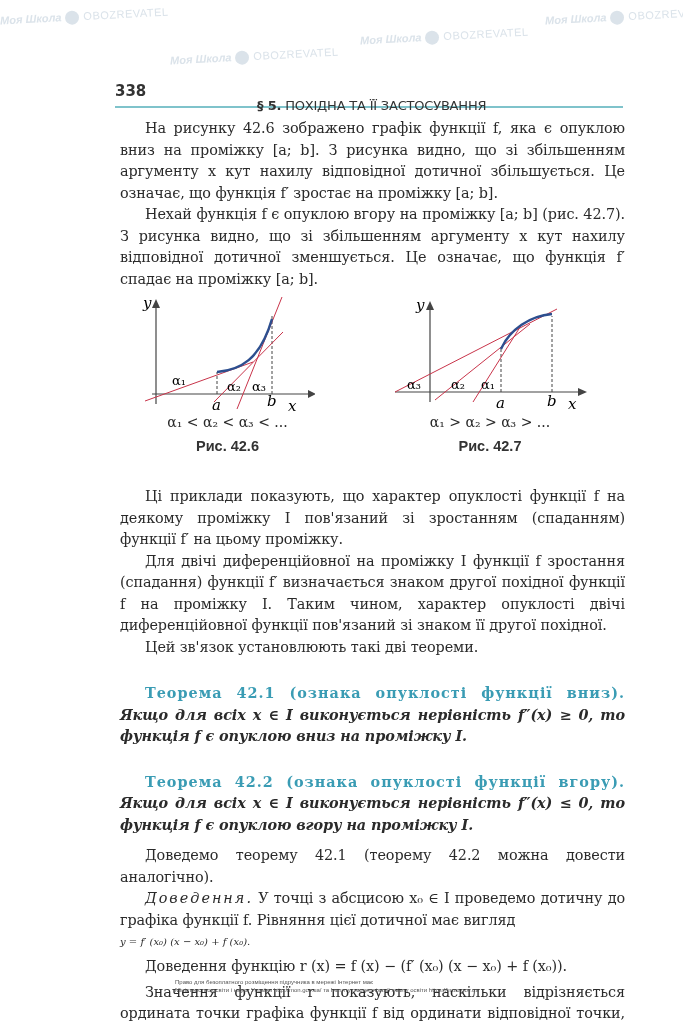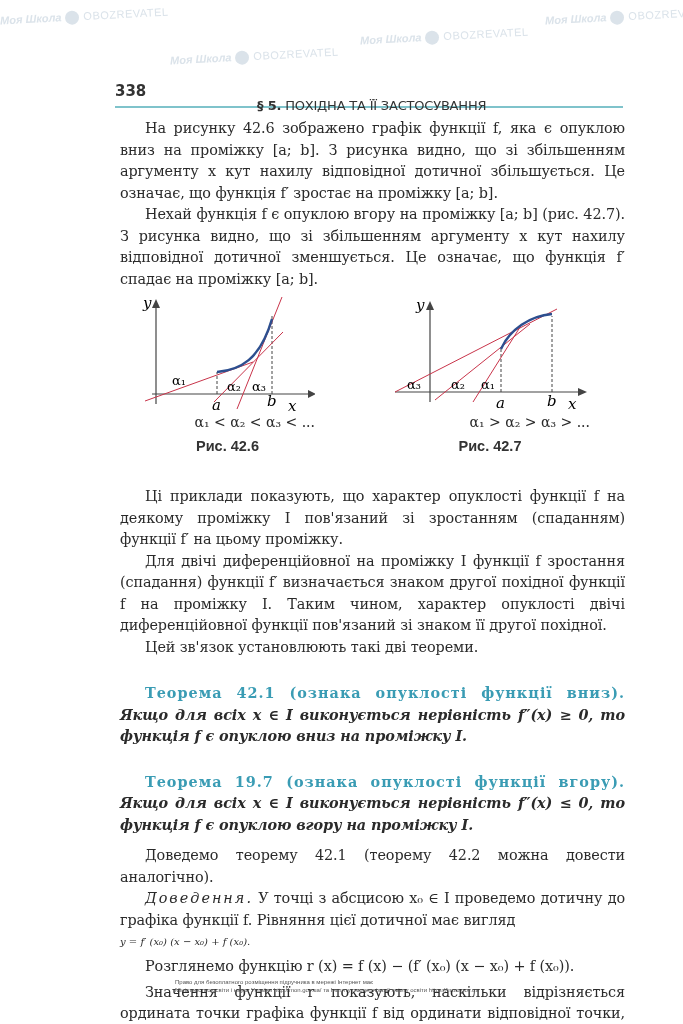--- a/index.html
+++ b/index.html
@@ -34,21 +34,21 @@
 
     .content { position: absolute; left: 120px; top: 118px; width: 505px; }
     p {
       margin: 0; font-size: 14.4px; line-height: 21.5px; text-align: justify;
       text-indent: 25px; letter-spacing: -0.1px;
     }
     .it { font-style: italic; margin-top: 28px; }
     .figs { position: relative; height: 186px; margin: 4px 0 6px 0; }
     .fig { position: absolute; top: 0; }
     .fig svg { display: block; }
-    .fig-ineq { font-size: 14px; text-align: right; font-family: "DejaVu Serif", serif; }
+    .fig-ineq { font-size: 14px; text-align: center; font-family: "DejaVu Serif", serif; }
     .fig-caption {
       font-family: "Liberation Sans", sans-serif; font-weight: bold; font-size: 14.5px;
       text-align: center; margin-top: 8px; color: #333;
     }
     .theorem { margin-top: 24px; }
     .theorem p { font-style: italic; font-weight: bold; }
     .th-head { color: #3a9cb4; font-style: normal; font-weight: bold; letter-spacing: 1px; }
     .formula { text-align: left; font-size: 10px; line-height: 21px; font-style: italic; }
     .footer {
       position: absolute; left: 175px; top: 978px; font-family: "Liberation Sans", sans-serif;
@@ -124,27 +124,27 @@
   </div>
 
   <p>Ці приклади показують, що характер опуклості функції f на деякому проміжку I пов'язаний зі зростанням (спаданням) функції f′ на цьому проміжку.</p>
   <p>Для двічі диференційовної на проміжку I функції f зростання (спадання) функції f′ визначається знаком другої похідної функції f на проміжку I. Таким чином, характер опуклості двічі диференційовної функції пов'язаний зі знаком її другої похідної.</p>
   <p>Цей зв'язок установлюють такі дві теореми.</p>
 
   <div class="theorem">
     <p><span class="th-head">Теорема 42.1 (ознака опуклості функції вниз).</span><span> Якщо для всіх x ∈ I виконується нерівність f″(x) ≥ 0, то функція f є опуклою вниз на проміжку I.</span></p>
   </div>
   <div class="theorem">
-    <p><span class="th-head">Теорема 19.7 (ознака опуклості функції вгору).</span><span> Якщо для всіх x ∈ I виконується нерівність f″(x) ≤ 0, то функція f є опуклою вгору на проміжку I.</span></p>
+    <p><span class="th-head">Теорема 42.2 (ознака опуклості функції вгору).</span><span> Якщо для всіх x ∈ I виконується нерівність f″(x) ≤ 0, то функція f є опуклою вгору на проміжку I.</span></p>
   </div>
 
   <div style="height:10px"></div>
   <p>Доведемо теорему 42.1 (теорему 42.2 можна довести аналогічно).</p>
   <p><span class="it" style="letter-spacing:2px;">Доведення.</span><span> У точці з абсцисою x₀ ∈ I проведемо дотичну до графіка функції f. Рівняння цієї дотичної має вигляд</span></p>
   <div class="formula">y = f′ (x₀) (x − x₀) + f (x₀).</div>
-  <p style="margin-top:4px;">Розглянемо функцію r (x) = f (x) − (f′ (x₀) (x − x₀) + f (x₀)).</p>
+  <p style="margin-top:4px;">Доведення функцію r (x) = f (x) − (f′ (x₀) (x − x₀) + f (x₀)).</p>
   <p style="margin-top:4px;">Значення функції r показують, наскільки відрізняється ордината точки графіка функції f від ординати відповідної точки, яка лежить на проведеній дотичній (рис. 42.8).</p>
 </div>
 
 <div class="footer">
   <div>Право для безоплатного розміщення підручника в мережі Інтернет має</div>
   <div>Міністерство освіти і науки України http://mon.gov.ua/ та Інститут модернізації змісту освіти https://imzo.gov.ua</div>
 </div>
 
 </body></html>

